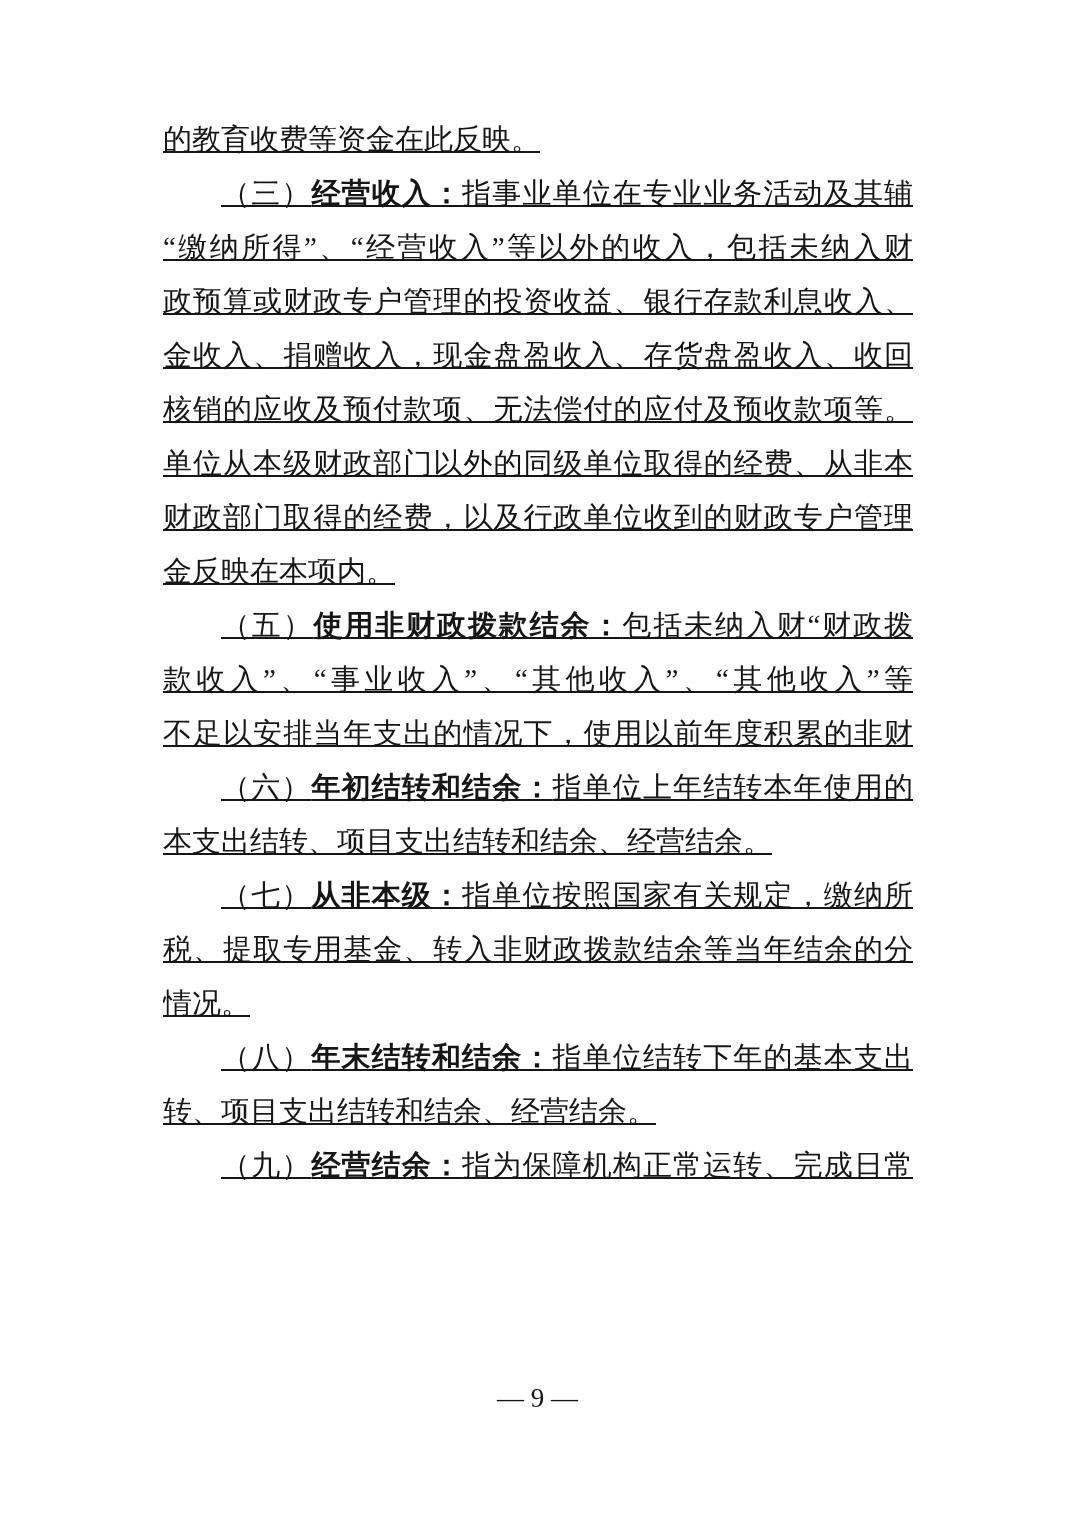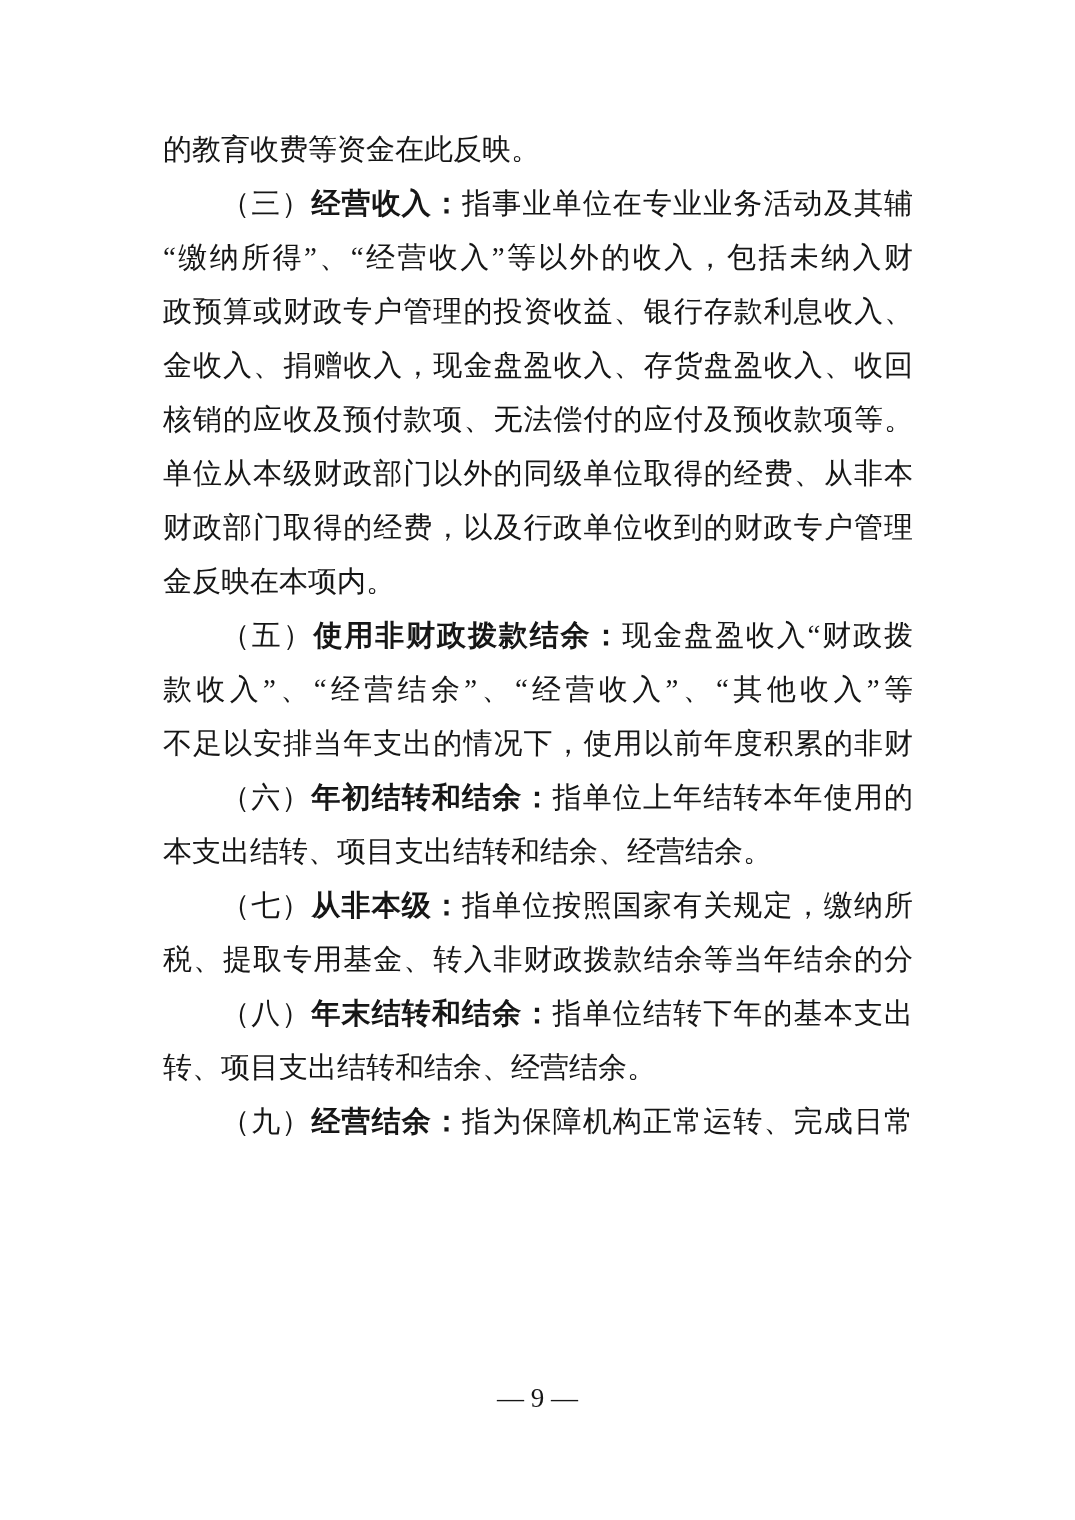--- a/index.html
+++ b/index.html
@@ -12,22 +12,23 @@
     width: 1075px;
     height: 1520px;
     background: #ffffff;
     color: #161616;
     font-family: "Liberation Serif", "DejaVu Serif", serif;
     overflow: hidden;
   }
   .text-block {
     position: absolute;
     left: 163px;
-    top: 122px;
+    top: 112px;
     width: 750px;
+    text-decoration: underline;
   }
   .line {
     height: 54px;
     line-height: 54px;
     font-size: 29px;
     letter-spacing: 0;
     overflow: hidden;
   }
   
   .j {
@@ -73,35 +74,36 @@
     <div class="line j"><span>金收入、捐赠收入，现金盘盈收入、存货盘盈收入、收回已</span></div>
 
     <div class="line j"><span>核销的应收及预付款项、无法偿付的应付及预收款项等。各</span></div>
 
     <div class="line j"><span>单位从本级财政部门以外的同级单位取得的经费、从非本级</span></div>
 
     <div class="line j"><span>财政部门取得的经费，以及行政单位收到的财政专户管理资</span></div>
 
     <div class="line"><span>金反映在本项内。</span></div>
 
-    <div class="line j indent"><span>（五）</span><span class="term">使用非财政拨款结余：</span><span>现金盘盈收入“财政拨</span></div>
+    <div class="line j indent"><span>（五）</span><span class="term">使用非财政拨款结余：</span><span>包括未纳入财“财政拨</span></div>
 
-    <div class="line j"><span>款收入”、“经营结余”、“经营收入”、“其他收入”等</span></div>
+    <div class="line j"><span>款收入”、“事业收入”、“其他收入”、“其他收入”等</span></div>
 
     <div class="line j"><span>不足以安排当年支出的情况下，使用以前年度积累的非财政</span></div>
 
 
     <div class="line j indent"><span>（六）</span><span class="term">年初结转和结余：</span><span>指单位上年结转本年使用的基</span></div>
 
     <div class="line"><span>本支出结转、项目支出结转和结余、经营结余。</span></div>
 
     <div class="line j indent"><span>（七）</span><span class="term">从非本级：</span><span>指单位按照国家有关规定，缴纳所得</span></div>
 
     <div class="line j"><span>税、提取专用基金、转入非财政拨款结余等当年结余的分配</span></div>
 
+    <div class="line"><span>情况。</span></div>
 
     <div class="line j indent"><span>（八）</span><span class="term">年末结转和结余：</span><span>指单位结转下年的基本支出结</span></div>
 
     <div class="line"><span>转、项目支出结转和结余、经营结余。</span></div>
 
     <div class="line j indent"><span>（九）</span><span class="term">经营结余：</span><span>指为保障机构正常运转、完成日常工</span></div>
 
   </div>
 
   <div class="pagenum">— 9 —</div>

